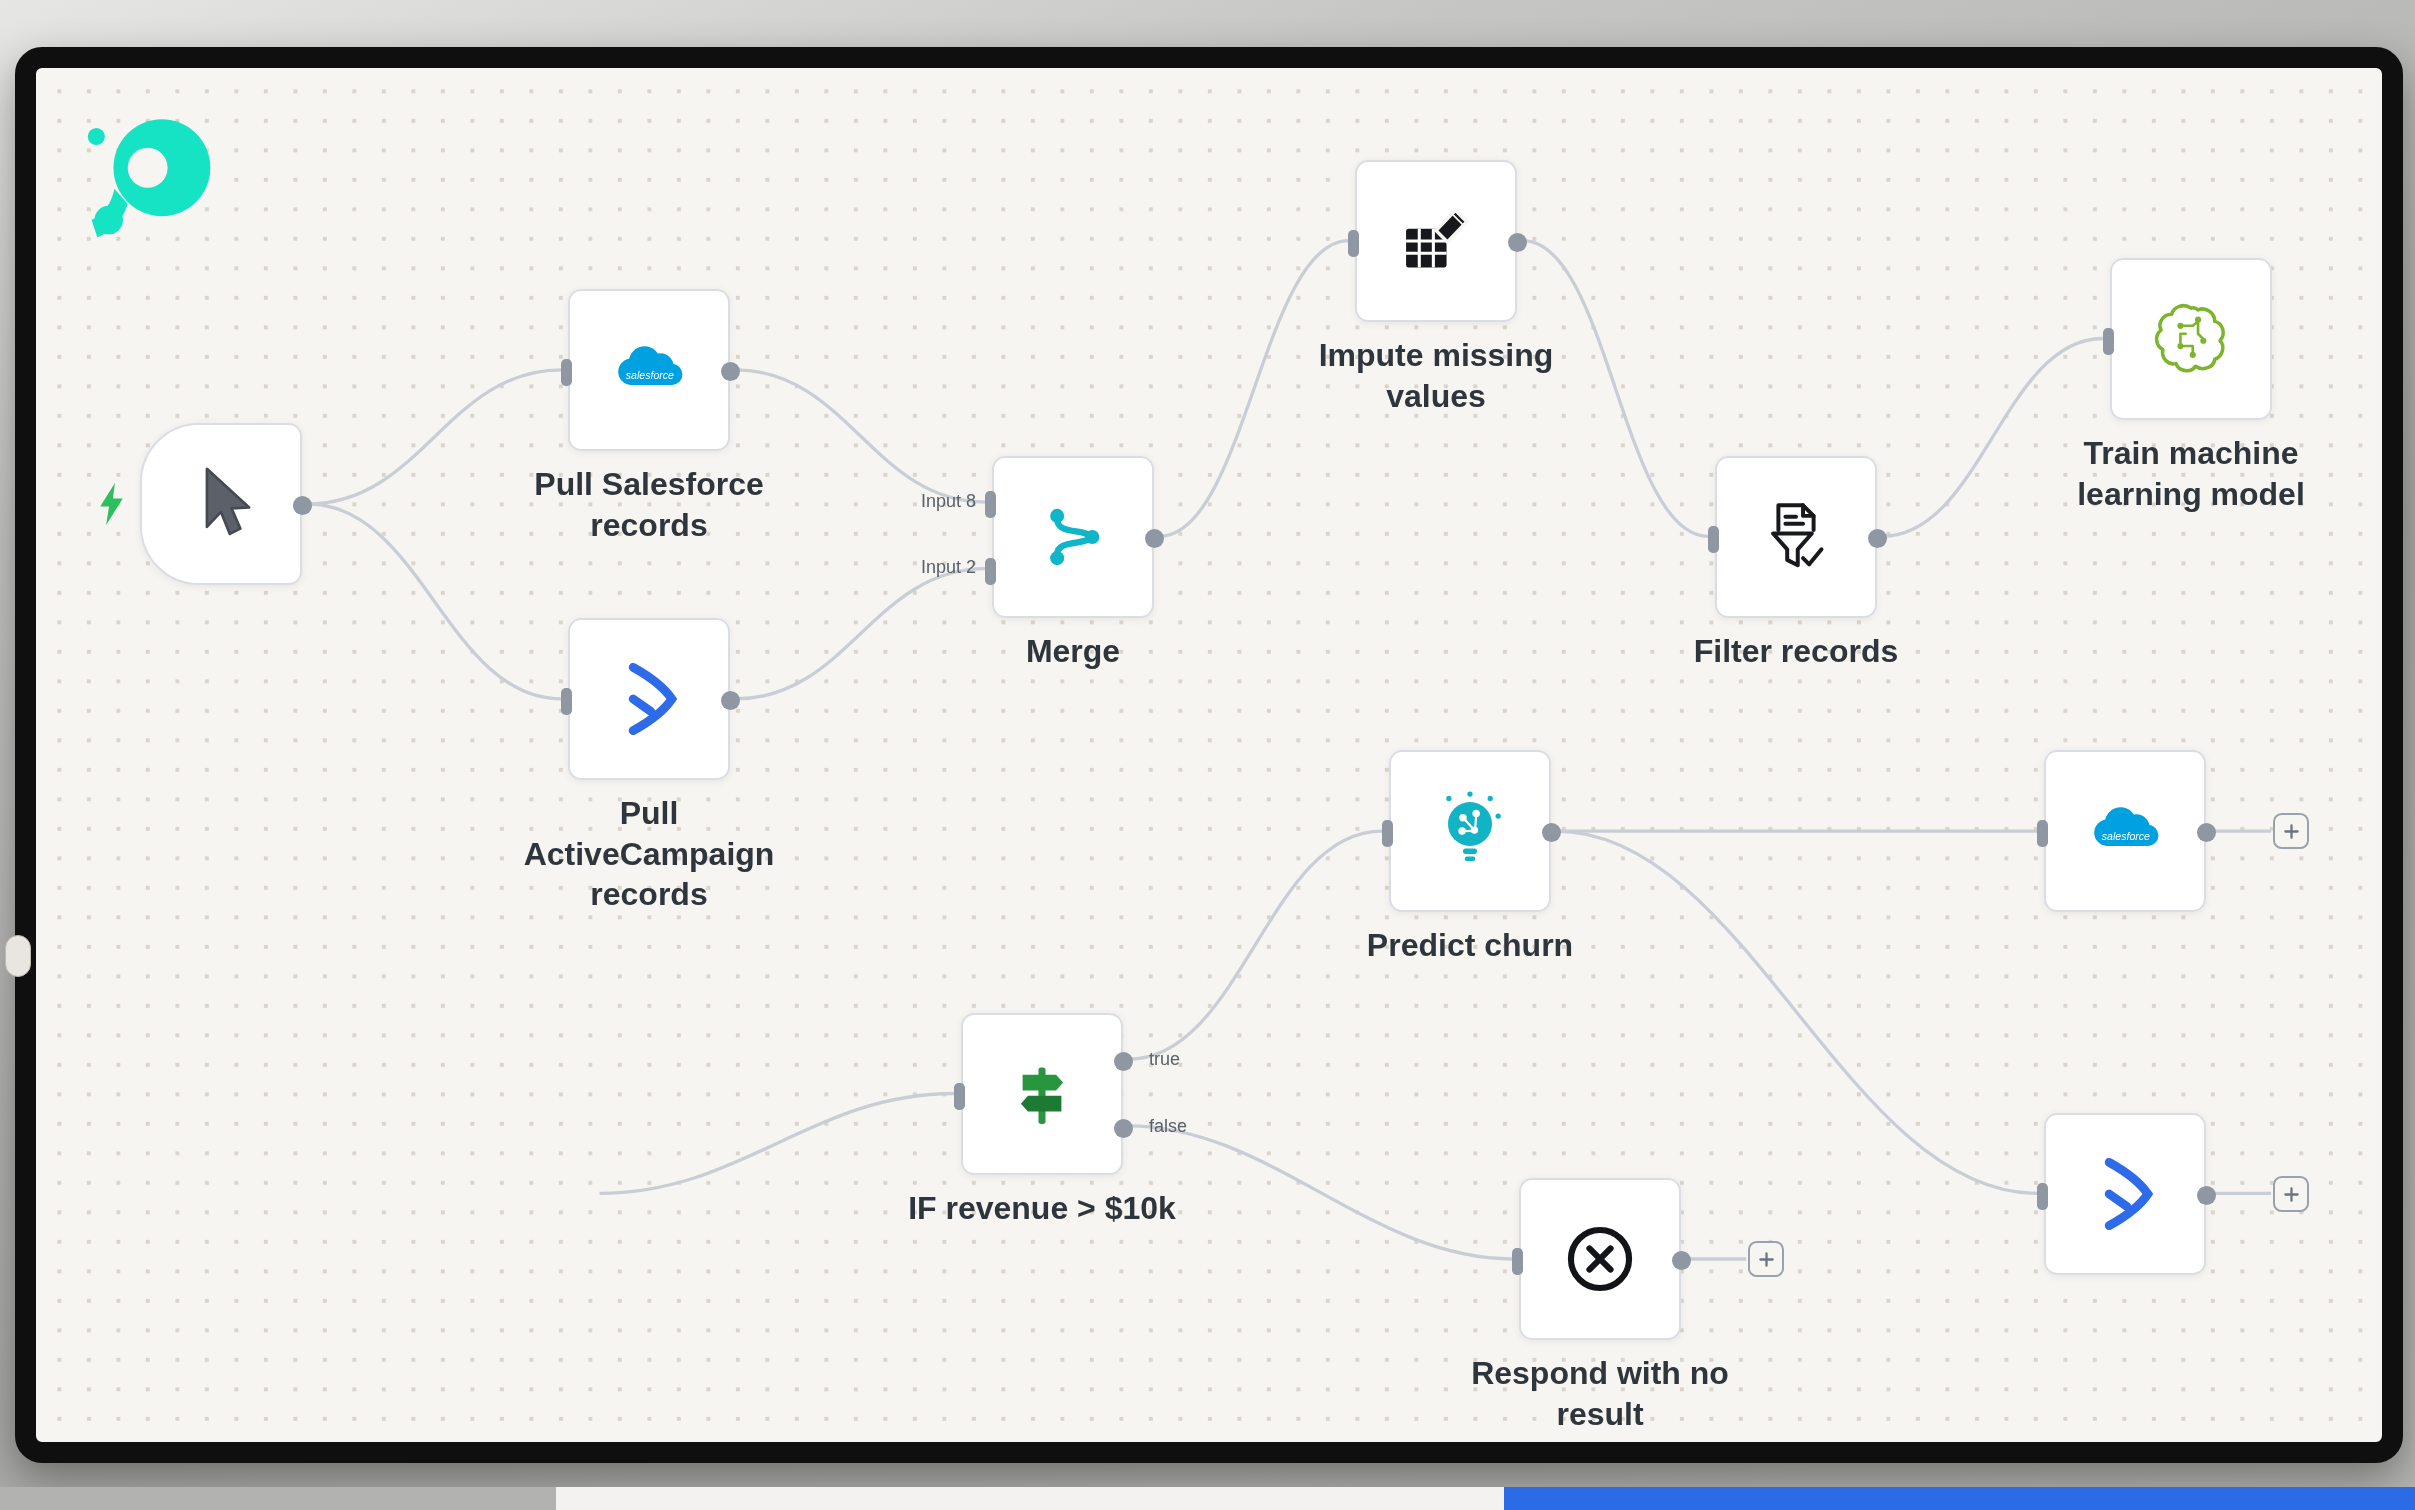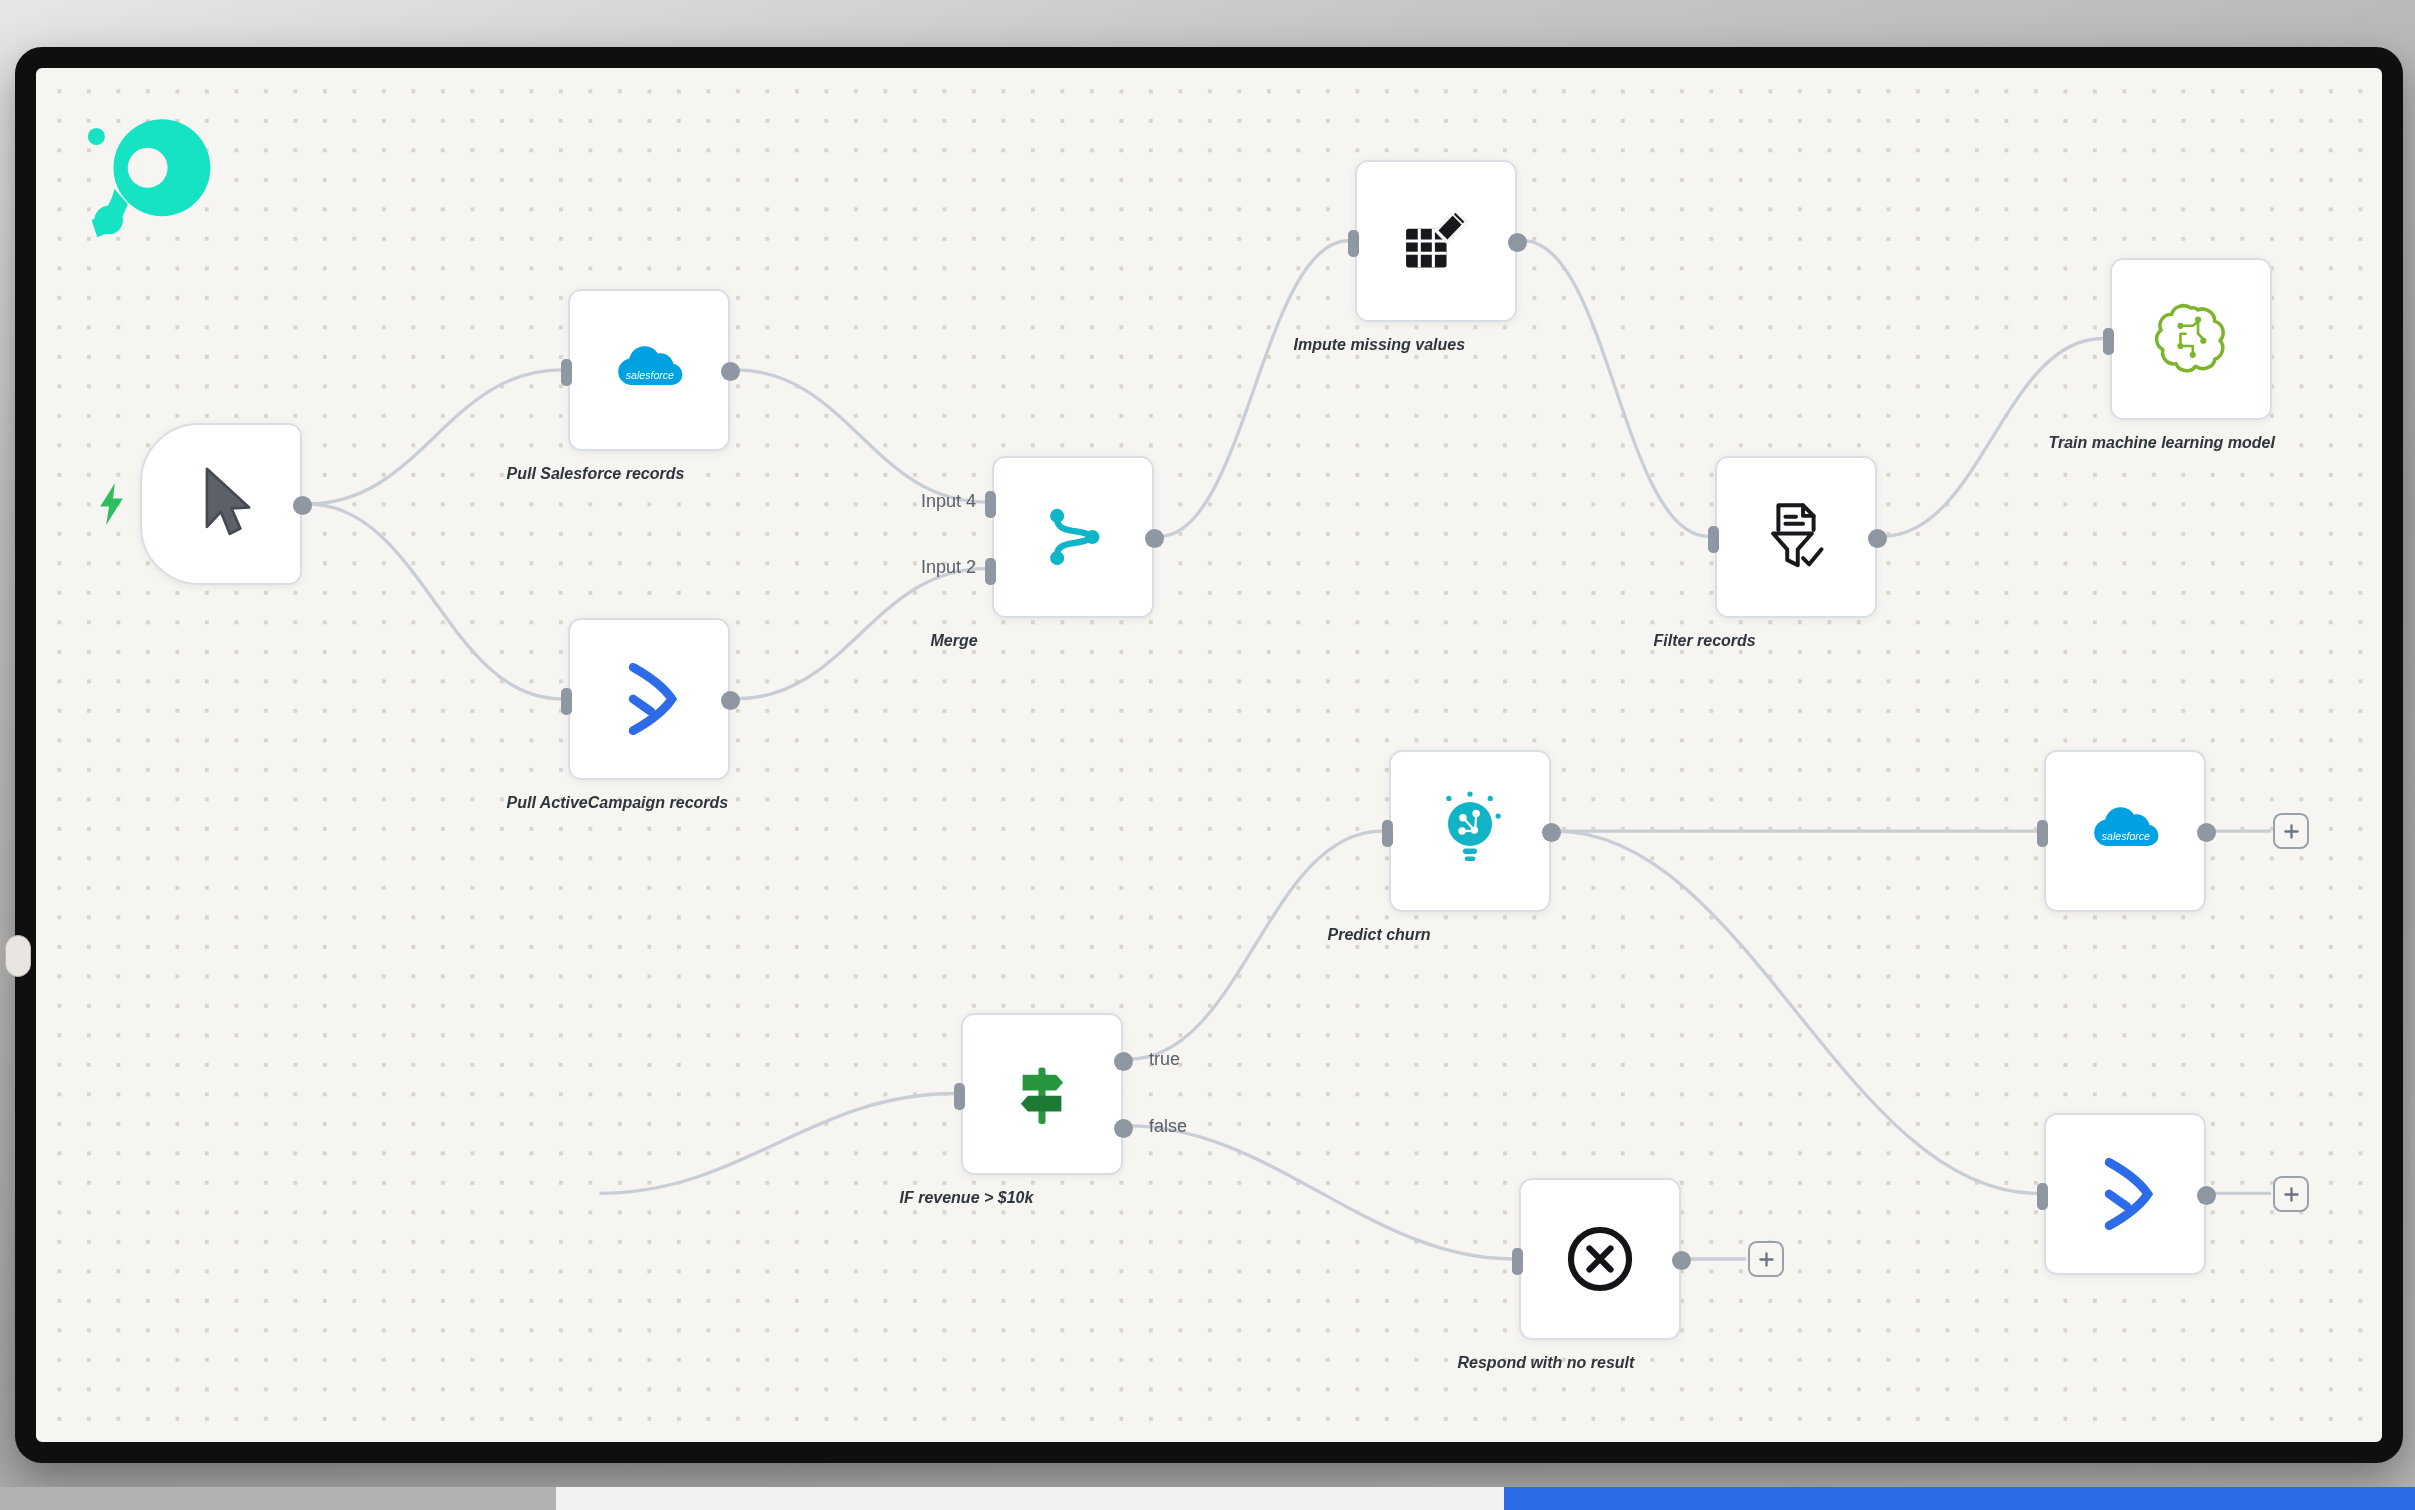--- a/index.html
+++ b/index.html
@@ -28,22 +28,22 @@
   .node-icon svg { width:88px; height:88px; display:block; }
 
   .port-out { position:absolute; right:-12.4px; top:71px; width:19px; height:19px;
     background:#8e97a2; border-radius:50%; }
   .port-out.p1 { top:37px; } .port-out.p2 { top:104px; }
   .port-in { position:absolute; left:-9.5px; top:68px; width:11.4px; height:27px;
     background:#8e97a2; border-radius:4.8px; }
   .port-in.p1 { top:33px; } .port-in.p2 { top:100px; }
 
   .node-label { position:absolute; top:173px; left:50%; transform:translateX(-50%);
-    width:285px; font-size:16px; font-weight:600;
-    color:#2f353c; line-height:1.27;font-style:italic; }
+    width:285px; text-align:center; font-size:32px; font-weight:600;
+    color:#2f353c; line-height:1.27; }
 
   .bolt { position:absolute; left:-46px; top:50%; transform:translateY(-50%);
     width:30px; height:44px; }
   .bolt svg { width:30px; height:44px; display:block; }
 
   .port-label { position:absolute; font-size:18px; color:#59616b; line-height:1; }
 
   .plus-btn { position:absolute; width:36px; height:36px; border:2.9px solid #99a1ab;
     border-radius:8.6px; background:#f7f5f1; display:flex; align-items:center; justify-content:center; }
   .plus-btn svg { width:21px; height:21px; display:block; }
@@ -149,21 +149,21 @@
           <path d="M32 30 C32 48 66 40 69 50" stroke="#10B5C9" stroke-width="7"></path>
           <path d="M32 70 C32 52 66 60 69 50" stroke="#10B5C9" stroke-width="7"></path>
           <circle cx="32" cy="26" r="8" fill="#10B5C9"></circle>
           <circle cx="32" cy="74" r="8" fill="#10B5C9"></circle>
           <circle cx="72" cy="50" r="8" fill="#10B5C9"></circle>
         </svg>
       </span>
       <span class="port-out"></span>
       <div class="node-label">Merge</div>
     </div>
-    <div class="port-label" style="left:833px;top:492px;width:143px;text-align:right">Input 4</div>
+    <div class="port-label" style="left:833px;top:492px;width:143px;text-align:right">Input 8</div>
     <div class="port-label" style="left:833px;top:558px;width:143px;text-align:right">Input 2</div>
 
     <div class="node" style="left:1355px;top:160px">
       <span class="port-in"></span>
       <span class="node-icon">
         <svg viewBox="0 0 100 100">
           <rect x="16" y="36" width="46" height="44" rx="3" fill="#16181c"></rect>
           <g stroke="#ffffff" stroke-width="3.5">
             <line x1="16" y1="50" x2="62" y2="50"></line>
               <line x1="16" y1="64" x2="62" y2="64"></line>

